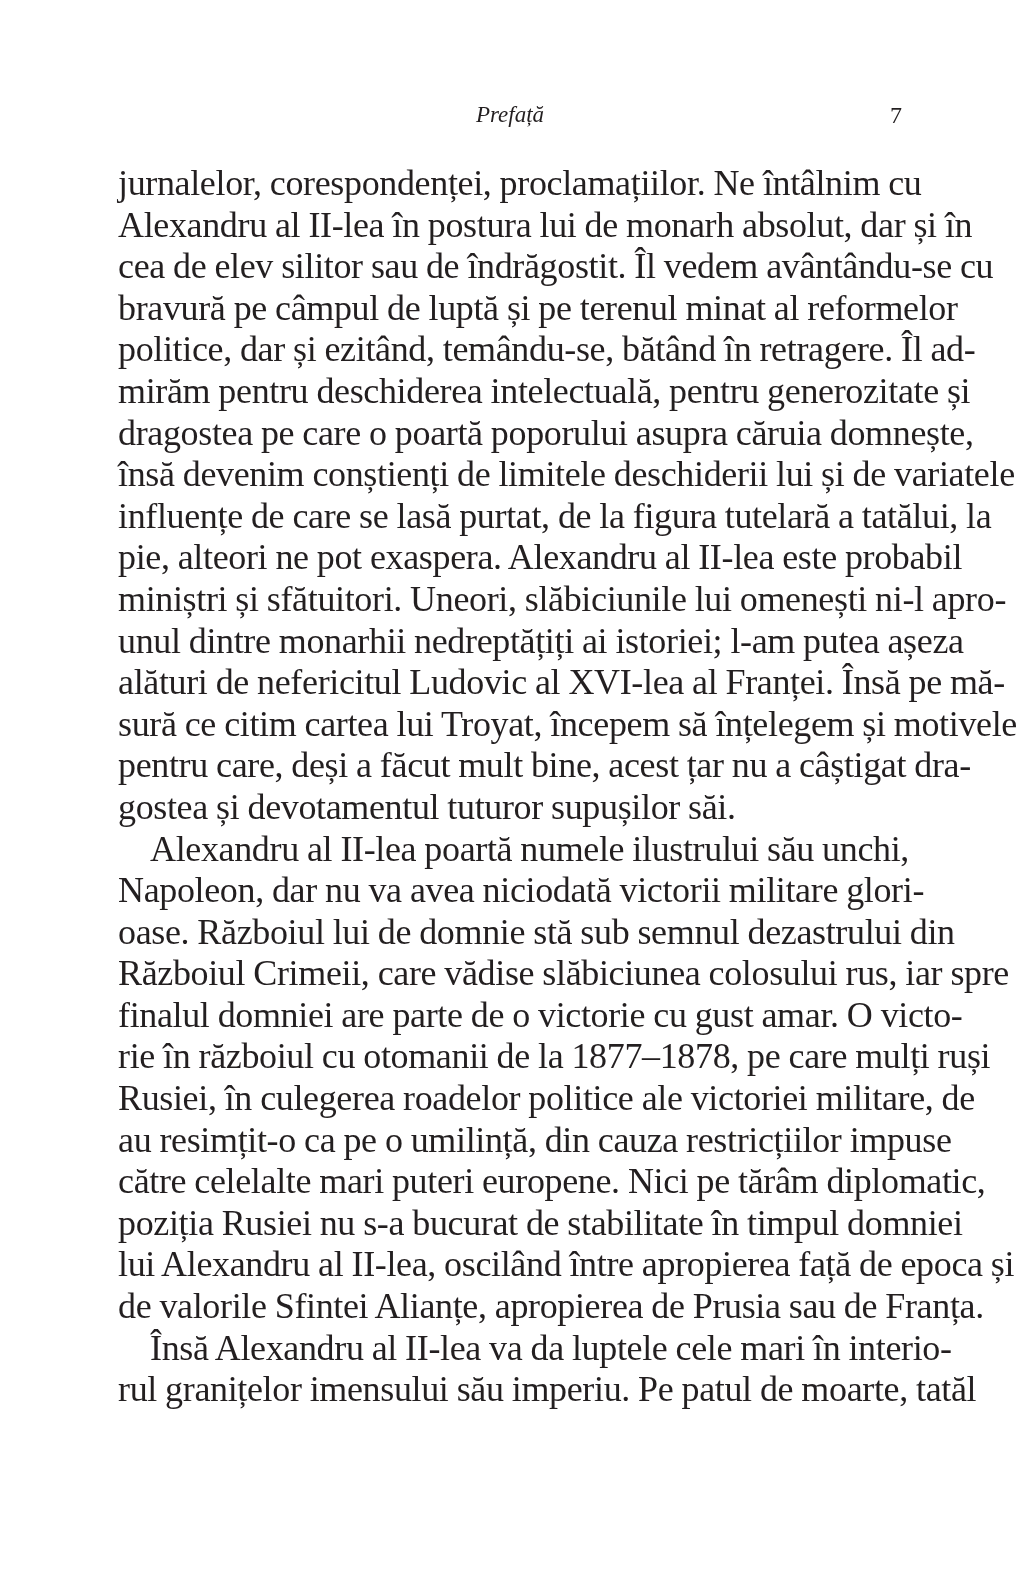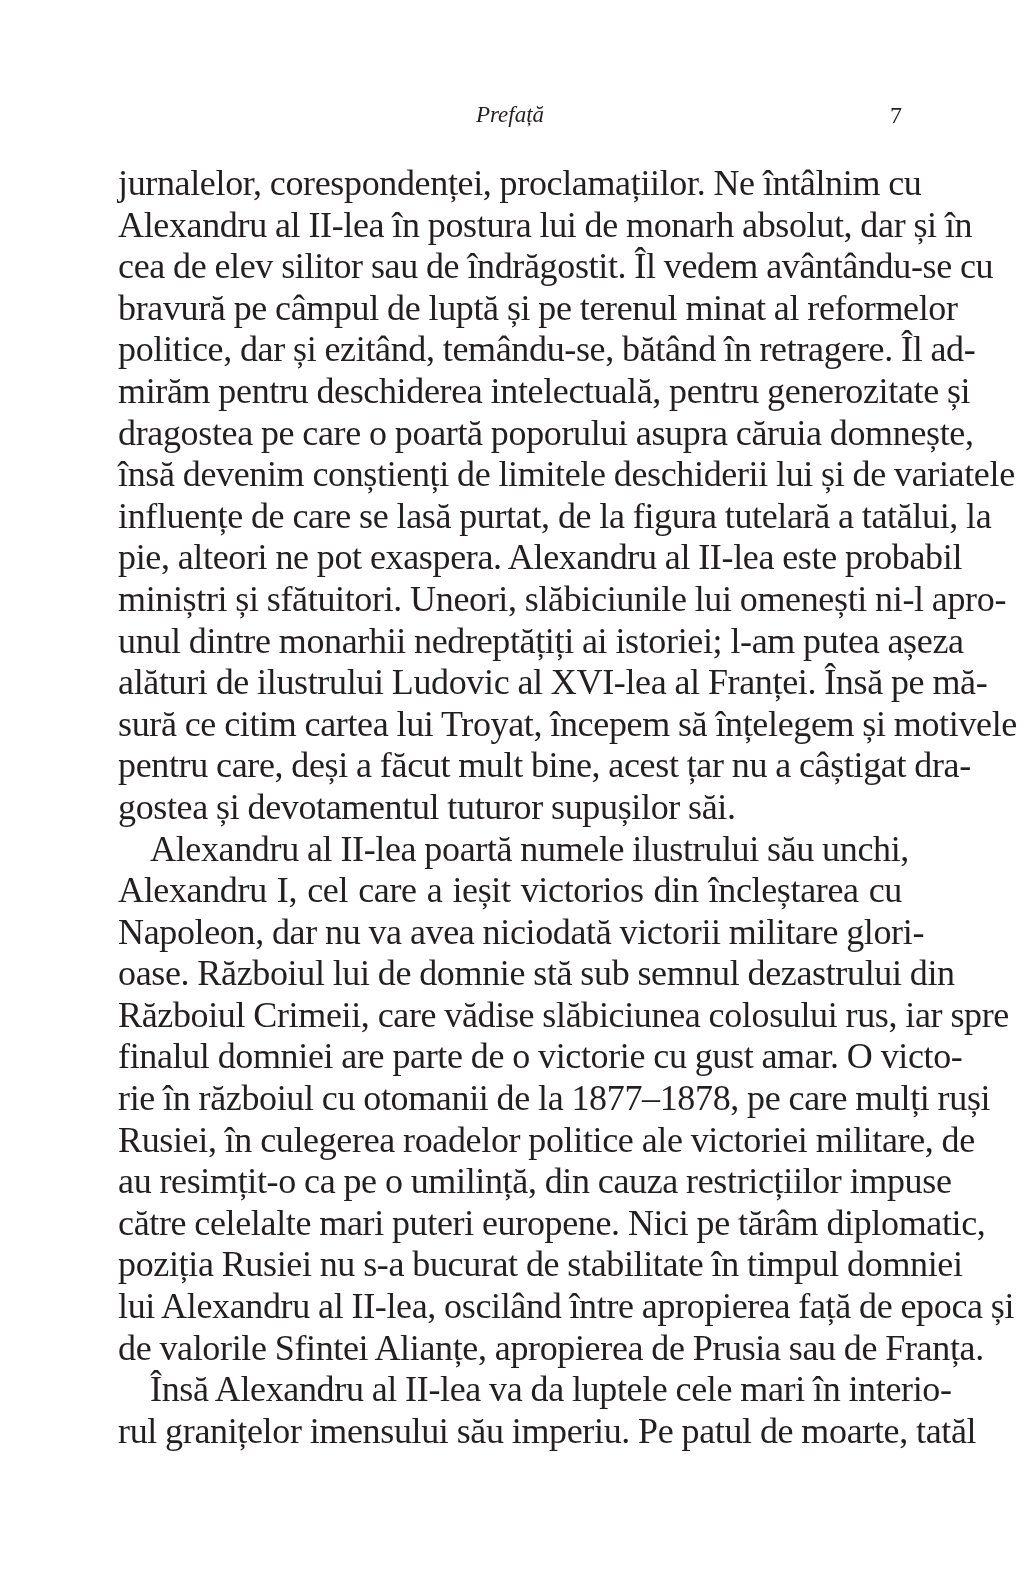--- a/index.html
+++ b/index.html
@@ -88,29 +88,28 @@
       <span class="line">cea de elev silitor sau de îndrăgostit. Îl vedem avântându-se cu</span>
       <span class="line">bravură pe câmpul de luptă și pe terenul minat al reformelor</span>
       <span class="line">politice, dar și ezitând, temându-se, bătând în retragere. Îl ad-</span>
       <span class="line">mirăm pentru deschiderea intelectuală, pentru generozitate și</span>
       <span class="line">dragostea pe care o poartă poporului asupra căruia domnește,</span>
       <span class="line">însă devenim conștienți de limitele deschiderii lui și de variatele</span>
       <span class="line">influențe de care se lasă purtat, de la figura tutelară a tatălui, la</span>
       <span class="line">pie, alteori ne pot exaspera. Alexandru al II-lea este probabil</span>
       <span class="line">miniștri și sfătuitori. Uneori, slăbiciunile lui omenești ni-l apro-</span>
       <span class="line">unul dintre monarhii nedreptățiți ai istoriei; l-am putea așeza</span>
-      <span class="line">alături de ilustrului Ludovic al XVI-lea al Franței. Însă pe mă-</span>
+      <span class="line">alături de nefericitul Ludovic al XVI-lea al Franței. Însă pe mă-</span>
       <span class="line">sură ce citim cartea lui Troyat, începem să înțelegem și motivele</span>
       <span class="line">pentru care, deși a făcut mult bine, acest țar nu a câștigat dra-</span>
       <span class="line last">gostea și devotamentul tuturor supușilor săi.</span>
     </div>
 
     <div class="paragraph">
       <span class="line indent">Alexandru al II-lea poartă numele ilustrului său unchi,</span>
-      <span class="line">Alexandru I, cel care a ieșit victorios din încleștarea cu</span>
       <span class="line">Napoleon, dar nu va avea niciodată victorii militare glori-</span>
       <span class="line">oase. Războiul lui de domnie stă sub semnul dezastrului din</span>
       <span class="line">Războiul Crimeii, care vădise slăbiciunea colosului rus, iar spre</span>
       <span class="line">finalul domniei are parte de o victorie cu gust amar. O victo-</span>
       <span class="line">rie în războiul cu otomanii de la 1877–1878, pe care mulți ruși</span>
       <span class="line">Rusiei, în culegerea roadelor politice ale victoriei militare, de</span>
       <span class="line">au resimțit-o ca pe o umilință, din cauza restricțiilor impuse</span>
       <span class="line">către celelalte mari puteri europene. Nici pe tărâm diplomatic,</span>
       <span class="line">poziția Rusiei nu s-a bucurat de stabilitate în timpul domniei</span>
       <span class="line">lui Alexandru al II-lea, oscilând între apropierea față de epoca și</span>

